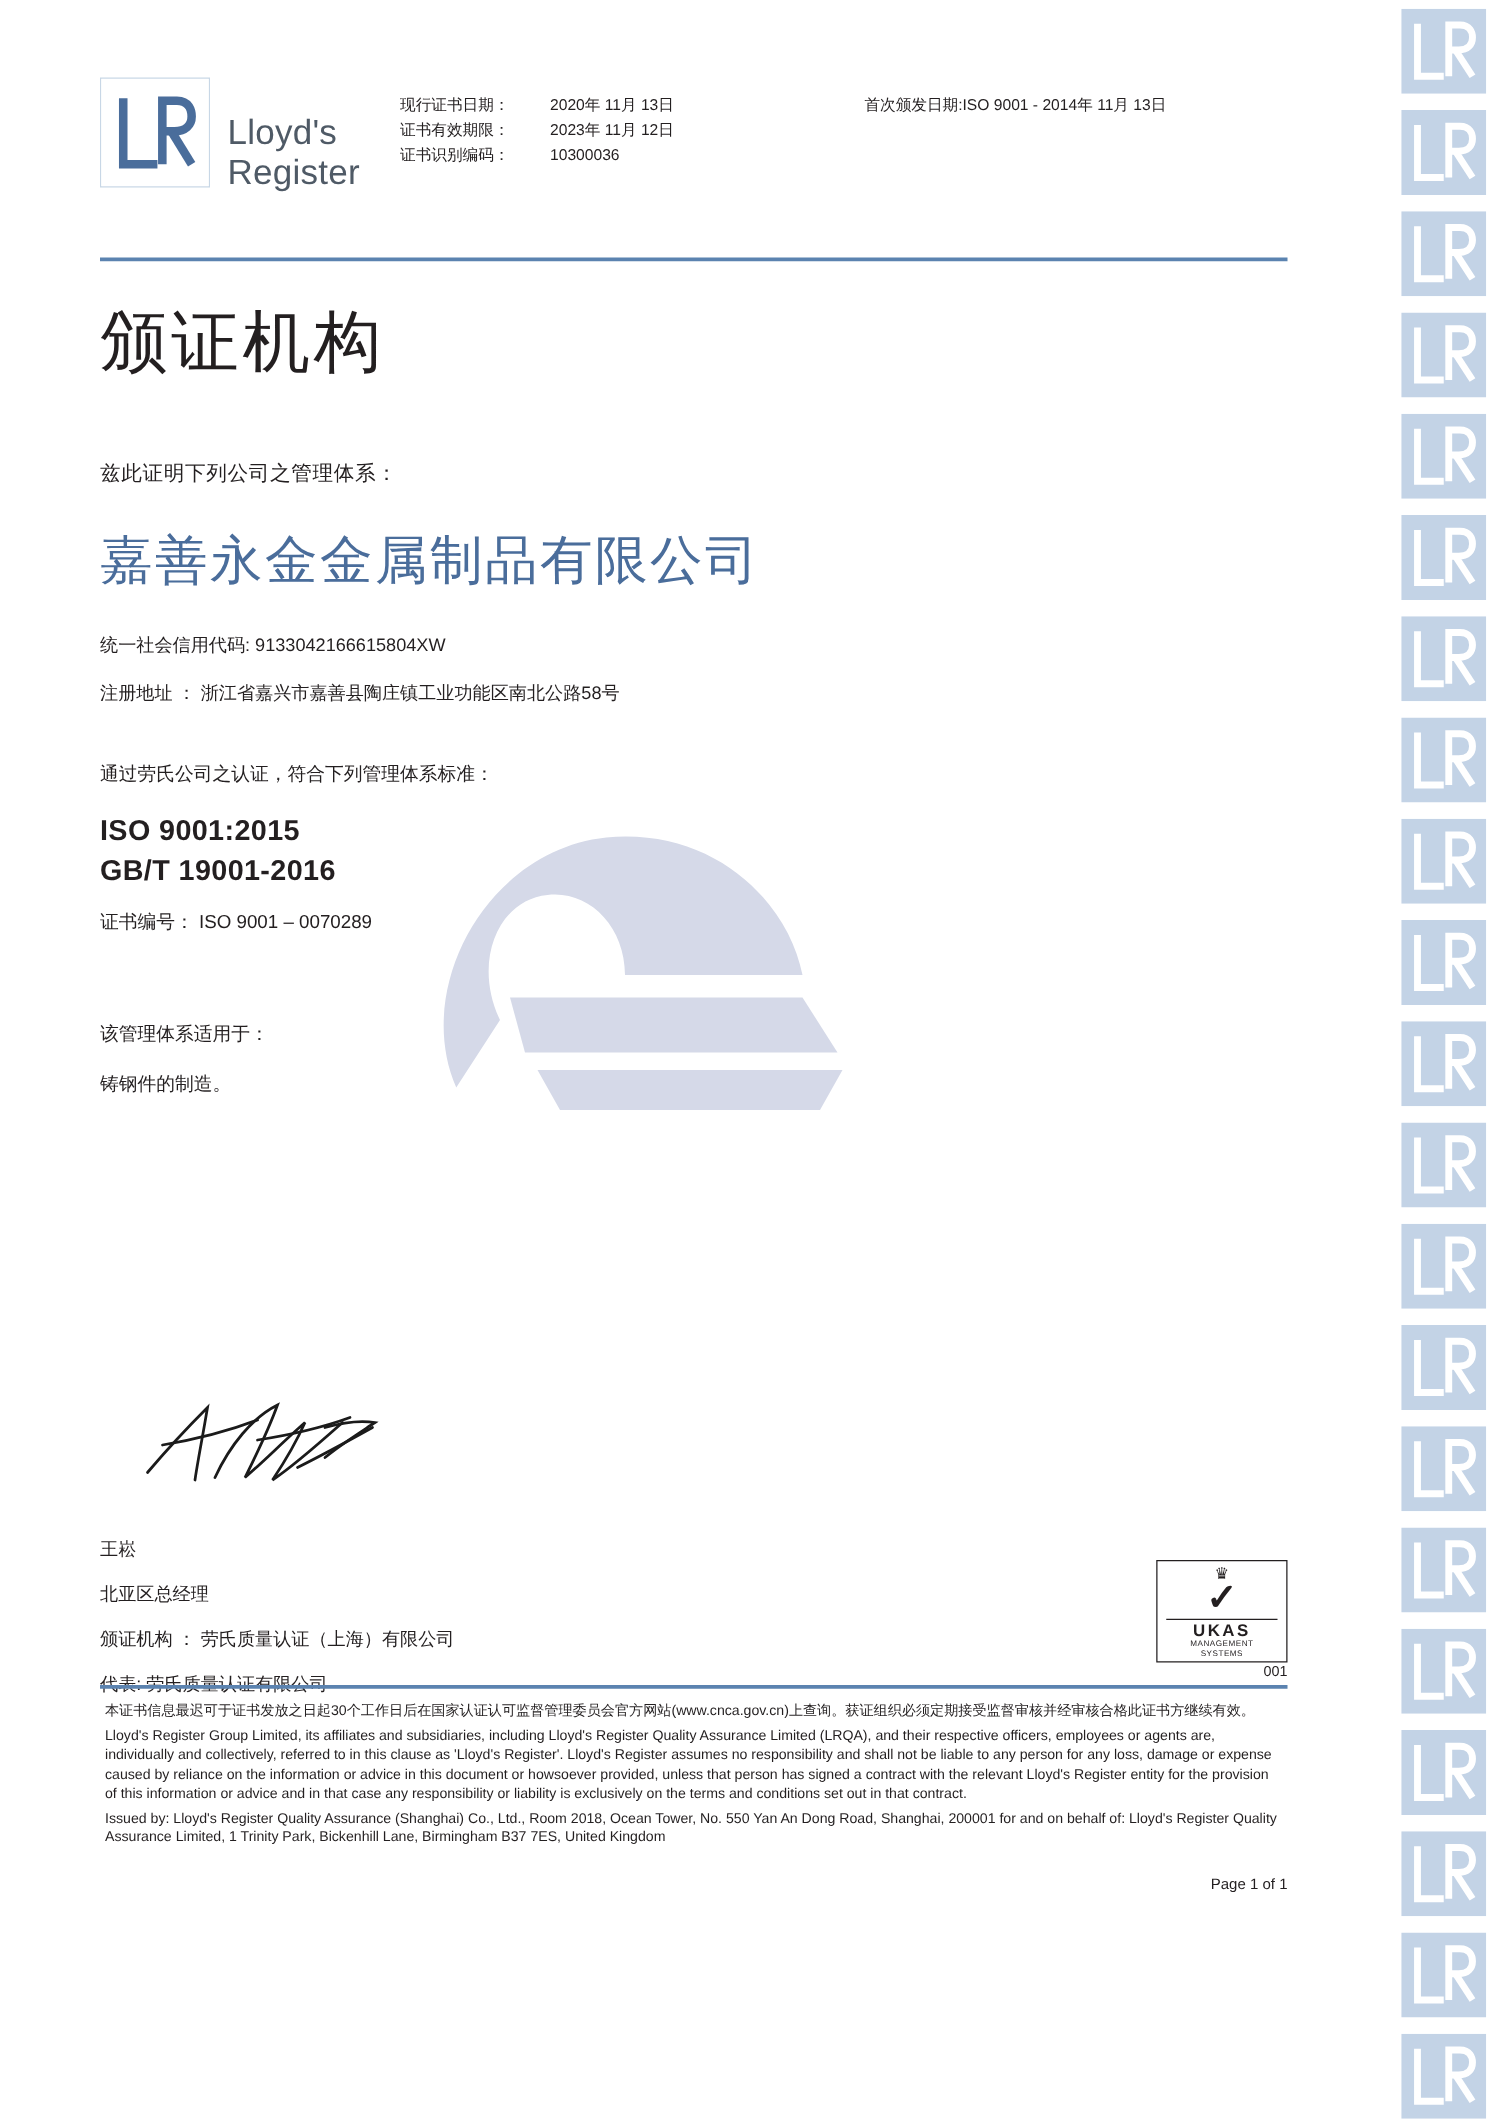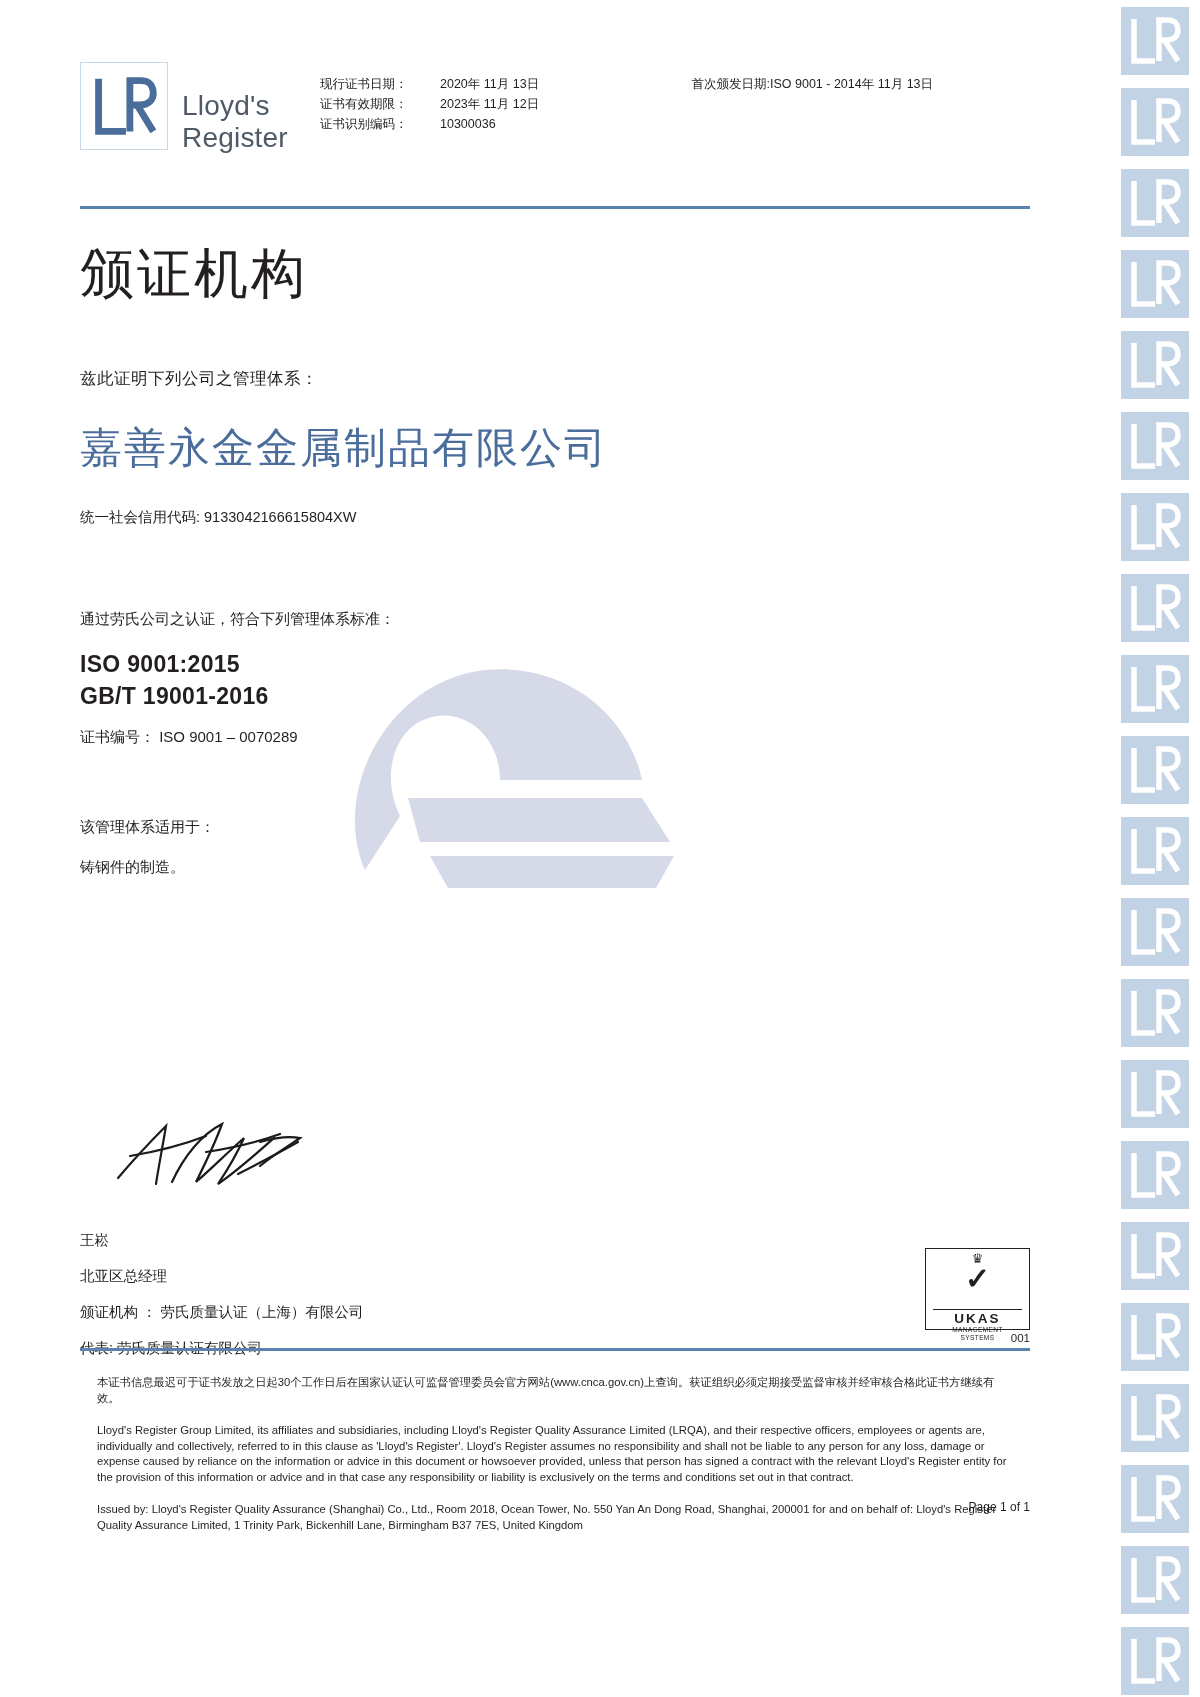--- a/index.html
+++ b/index.html
@@ -192,42 +192,42 @@
     background: #fff;
   }
   .ukas .crown { font-size: 13px; line-height: 13px; }
   .ukas .tick {
     font-size: 30px; line-height: 30px; font-weight: bold;
     margin-top: -1px;
   }
   .ukas .u-word {
     font-size: 13.5px; letter-spacing: 2px; font-weight: bold;
     border-top: 1.2px solid #231f20;
-    margin-top: 15px; padding-top: 1px; width: 86%; text-align:center;
+    margin-top: 1px; padding-top: 1px; width: 86%; text-align:center;
   }
   .ukas .u-sub { font-size: 6.5px; letter-spacing: .4px; text-align:center; line-height: 8px; }
   .ukas-num {
     position: absolute;
     left: 925px; top: 1332px;
     width: 105px;
     text-align: right;
     font-size: 11.5px;
   }
 
   
   .footer {
     position: absolute;
     left: 80px; top: 1358px;
     width: 950px;
     font-size: 11.3px;
     line-height: 15.5px;
     color: #231f20;
   }
   .footer .p1 { margin-bottom: 4px; }
-  .footer p { margin: 17px; }
+  .footer p { margin: 4px; }
   .page-num {
     position: absolute;
     left: 80px; top: 1500px;
     width: 950px;
     text-align: right;
     font-size: 12px;
   }
 </style>
 </head>
 <body>
@@ -286,20 +286,21 @@
 
     <div class="rule top"></div>
 
     <div class="cert-title">颁证机构</div>
 
     <div class="lead">兹此证明下列公司之管理体系：</div>
     <div class="company">嘉善永金金属制品有限公司</div>
 
     <div class="addr-lines">
       <div>统一社会信用代码: 9133042166615804XW</div>
+      <div>注册地址 ： 浙江省嘉兴市嘉善县陶庄镇工业功能区南北公路58号</div>
     </div>
 
     <div class="std-intro">通过劳氏公司之认证，符合下列管理体系标准：</div>
 
     <div class="standards">
       <div>ISO 9001:2015</div>
       <div>GB/T 19001-2016</div>
     </div>
 
     <div class="cert-no">证书编号： ISO 9001 – 0070289</div>

